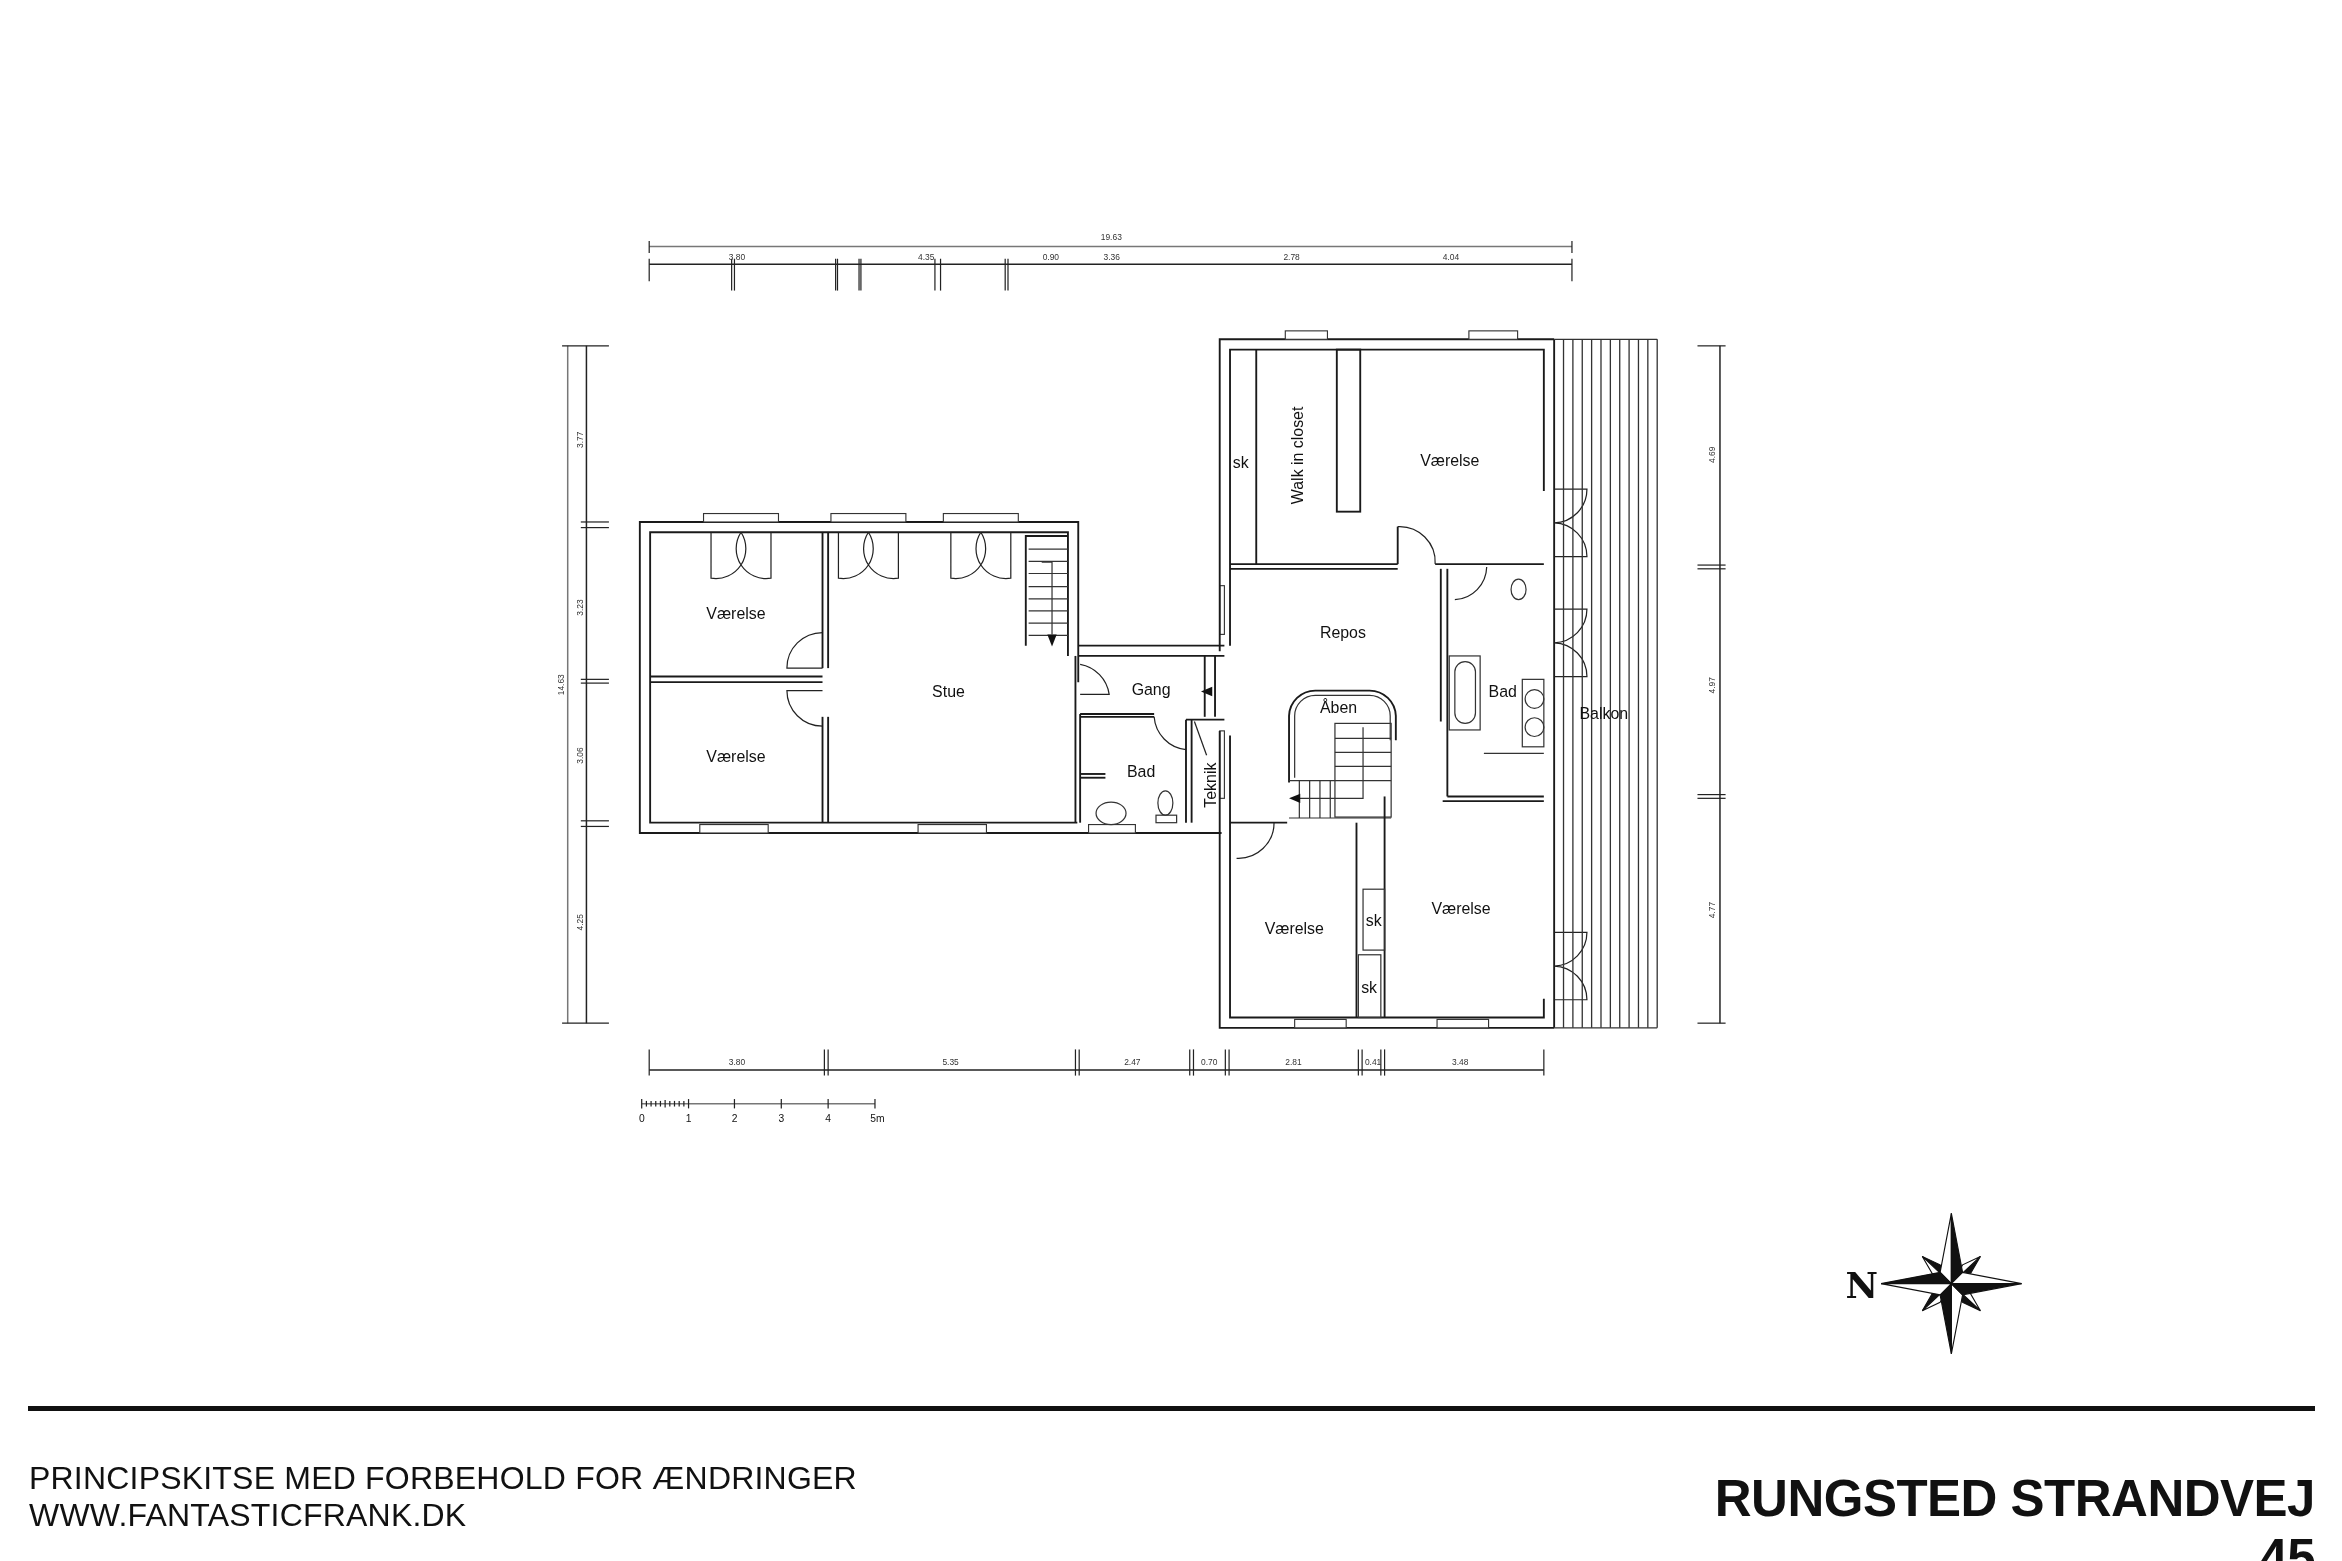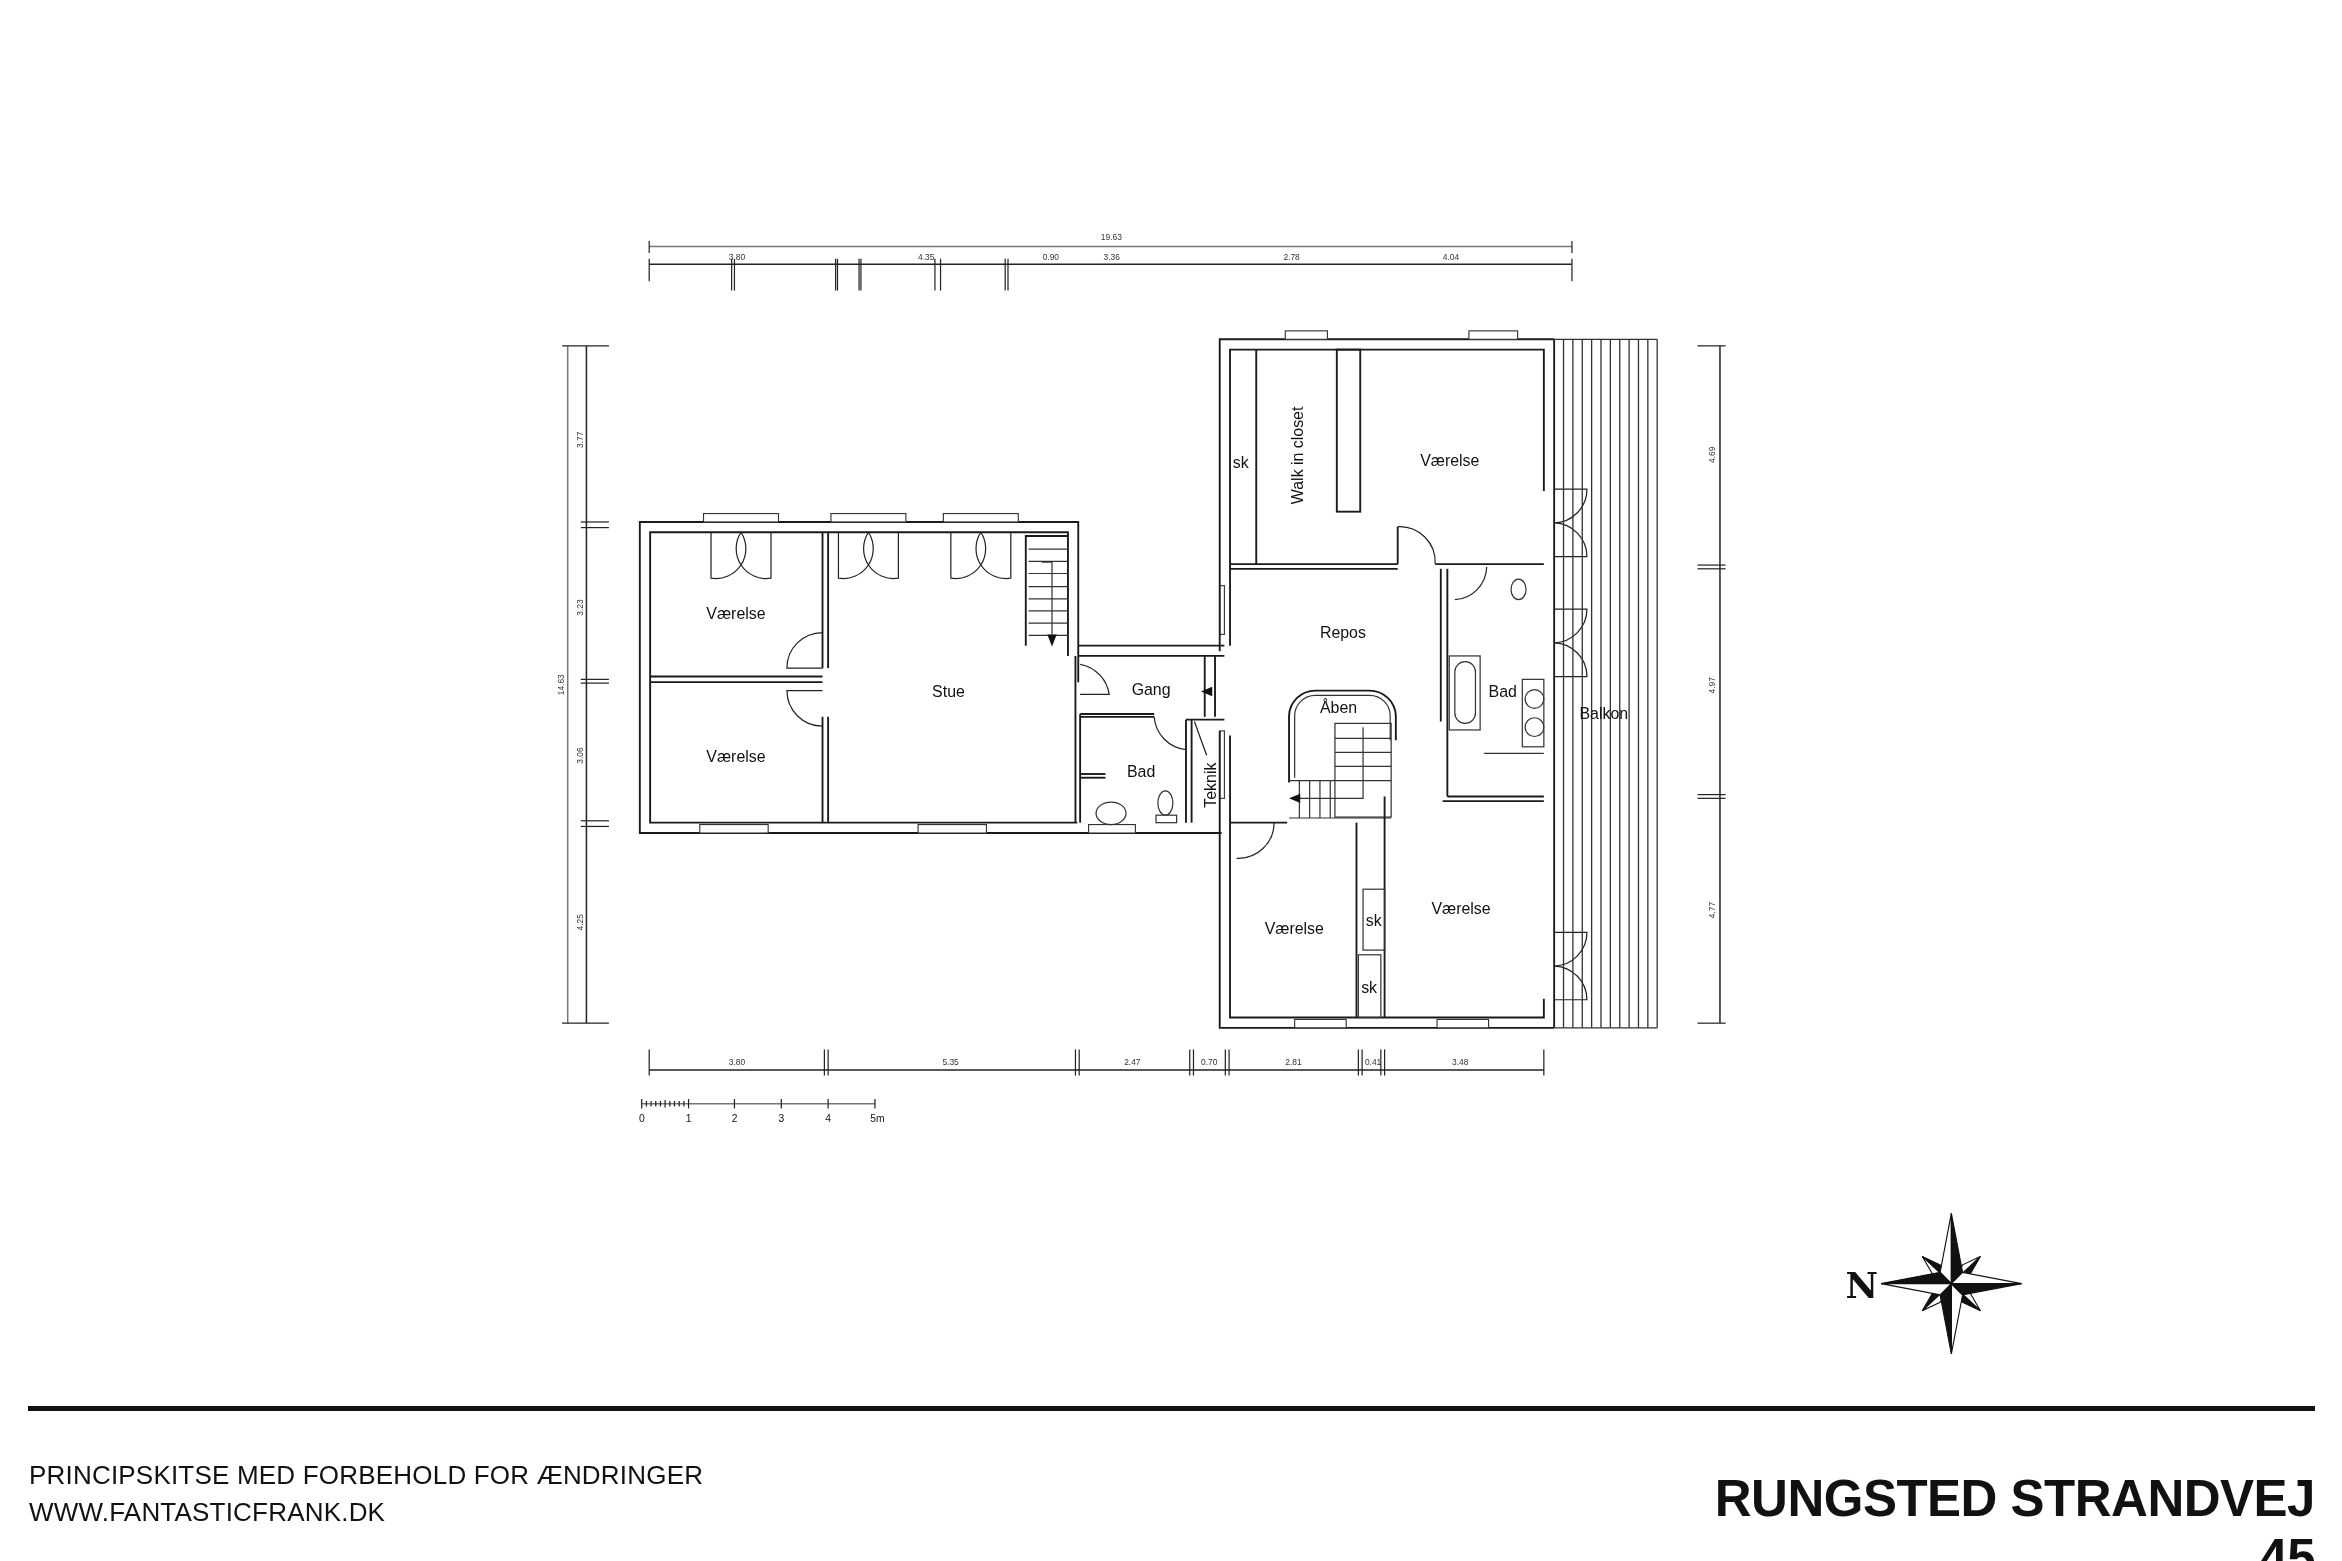--- a/index.html
+++ b/index.html
@@ -10,21 +10,21 @@
   .dim { stroke:#222; stroke-width:1.6; fill:none; }
   .dimgray { stroke:#777; stroke-width:1.6; fill:none; }
   .tick { stroke:#222; stroke-width:1.3; }
   .dimtxt { font-family:"Liberation Sans", sans-serif; font-size:9px; fill:#333; }
   .room { font-family:"Liberation Sans", sans-serif; font-size:17px; fill:#111; }
   .scaletxt { font-family:"Liberation Sans", sans-serif; font-size:11px; fill:#111; }
   .window { fill:#fff; stroke:#333; stroke-width:1.2; }
   .door { fill:none; stroke:#222; stroke-width:1.3; }
   .balk { stroke:#333; stroke-width:1.4; }
   .rule { position:absolute; left:28px; top:1406px; width:2287px; height:4.7px; background:#111; }
-  .foot { position:absolute; left:29px; font-family:"Liberation Sans", sans-serif; font-size:26px; color:#111; letter-spacing:0.2px; }
+  .foot { position:absolute; left:29px; font-family:"Liberation Sans", sans-serif; font-size:32px; color:#111; letter-spacing:0.2px; }
   .title { position:absolute; left:1689px; top:1469px; width:626px; text-align:right; font-family:"Liberation Sans", sans-serif; font-weight:bold; font-size:51px; color:#111; letter-spacing:-0.5px; }
   .northN { font-family:"DejaVu Serif", serif; font-weight:bold; font-size:38px; fill:#111; }
 </style>
 </head>
 <body>
 
 <svg id="plan" viewBox="0 0 2500 1667" xmlns="http://www.w3.org/2000/svg">
 
   <g>
     <line class="dimgray" x1="693" y1="263" x2="1678" y2="263"></line>

